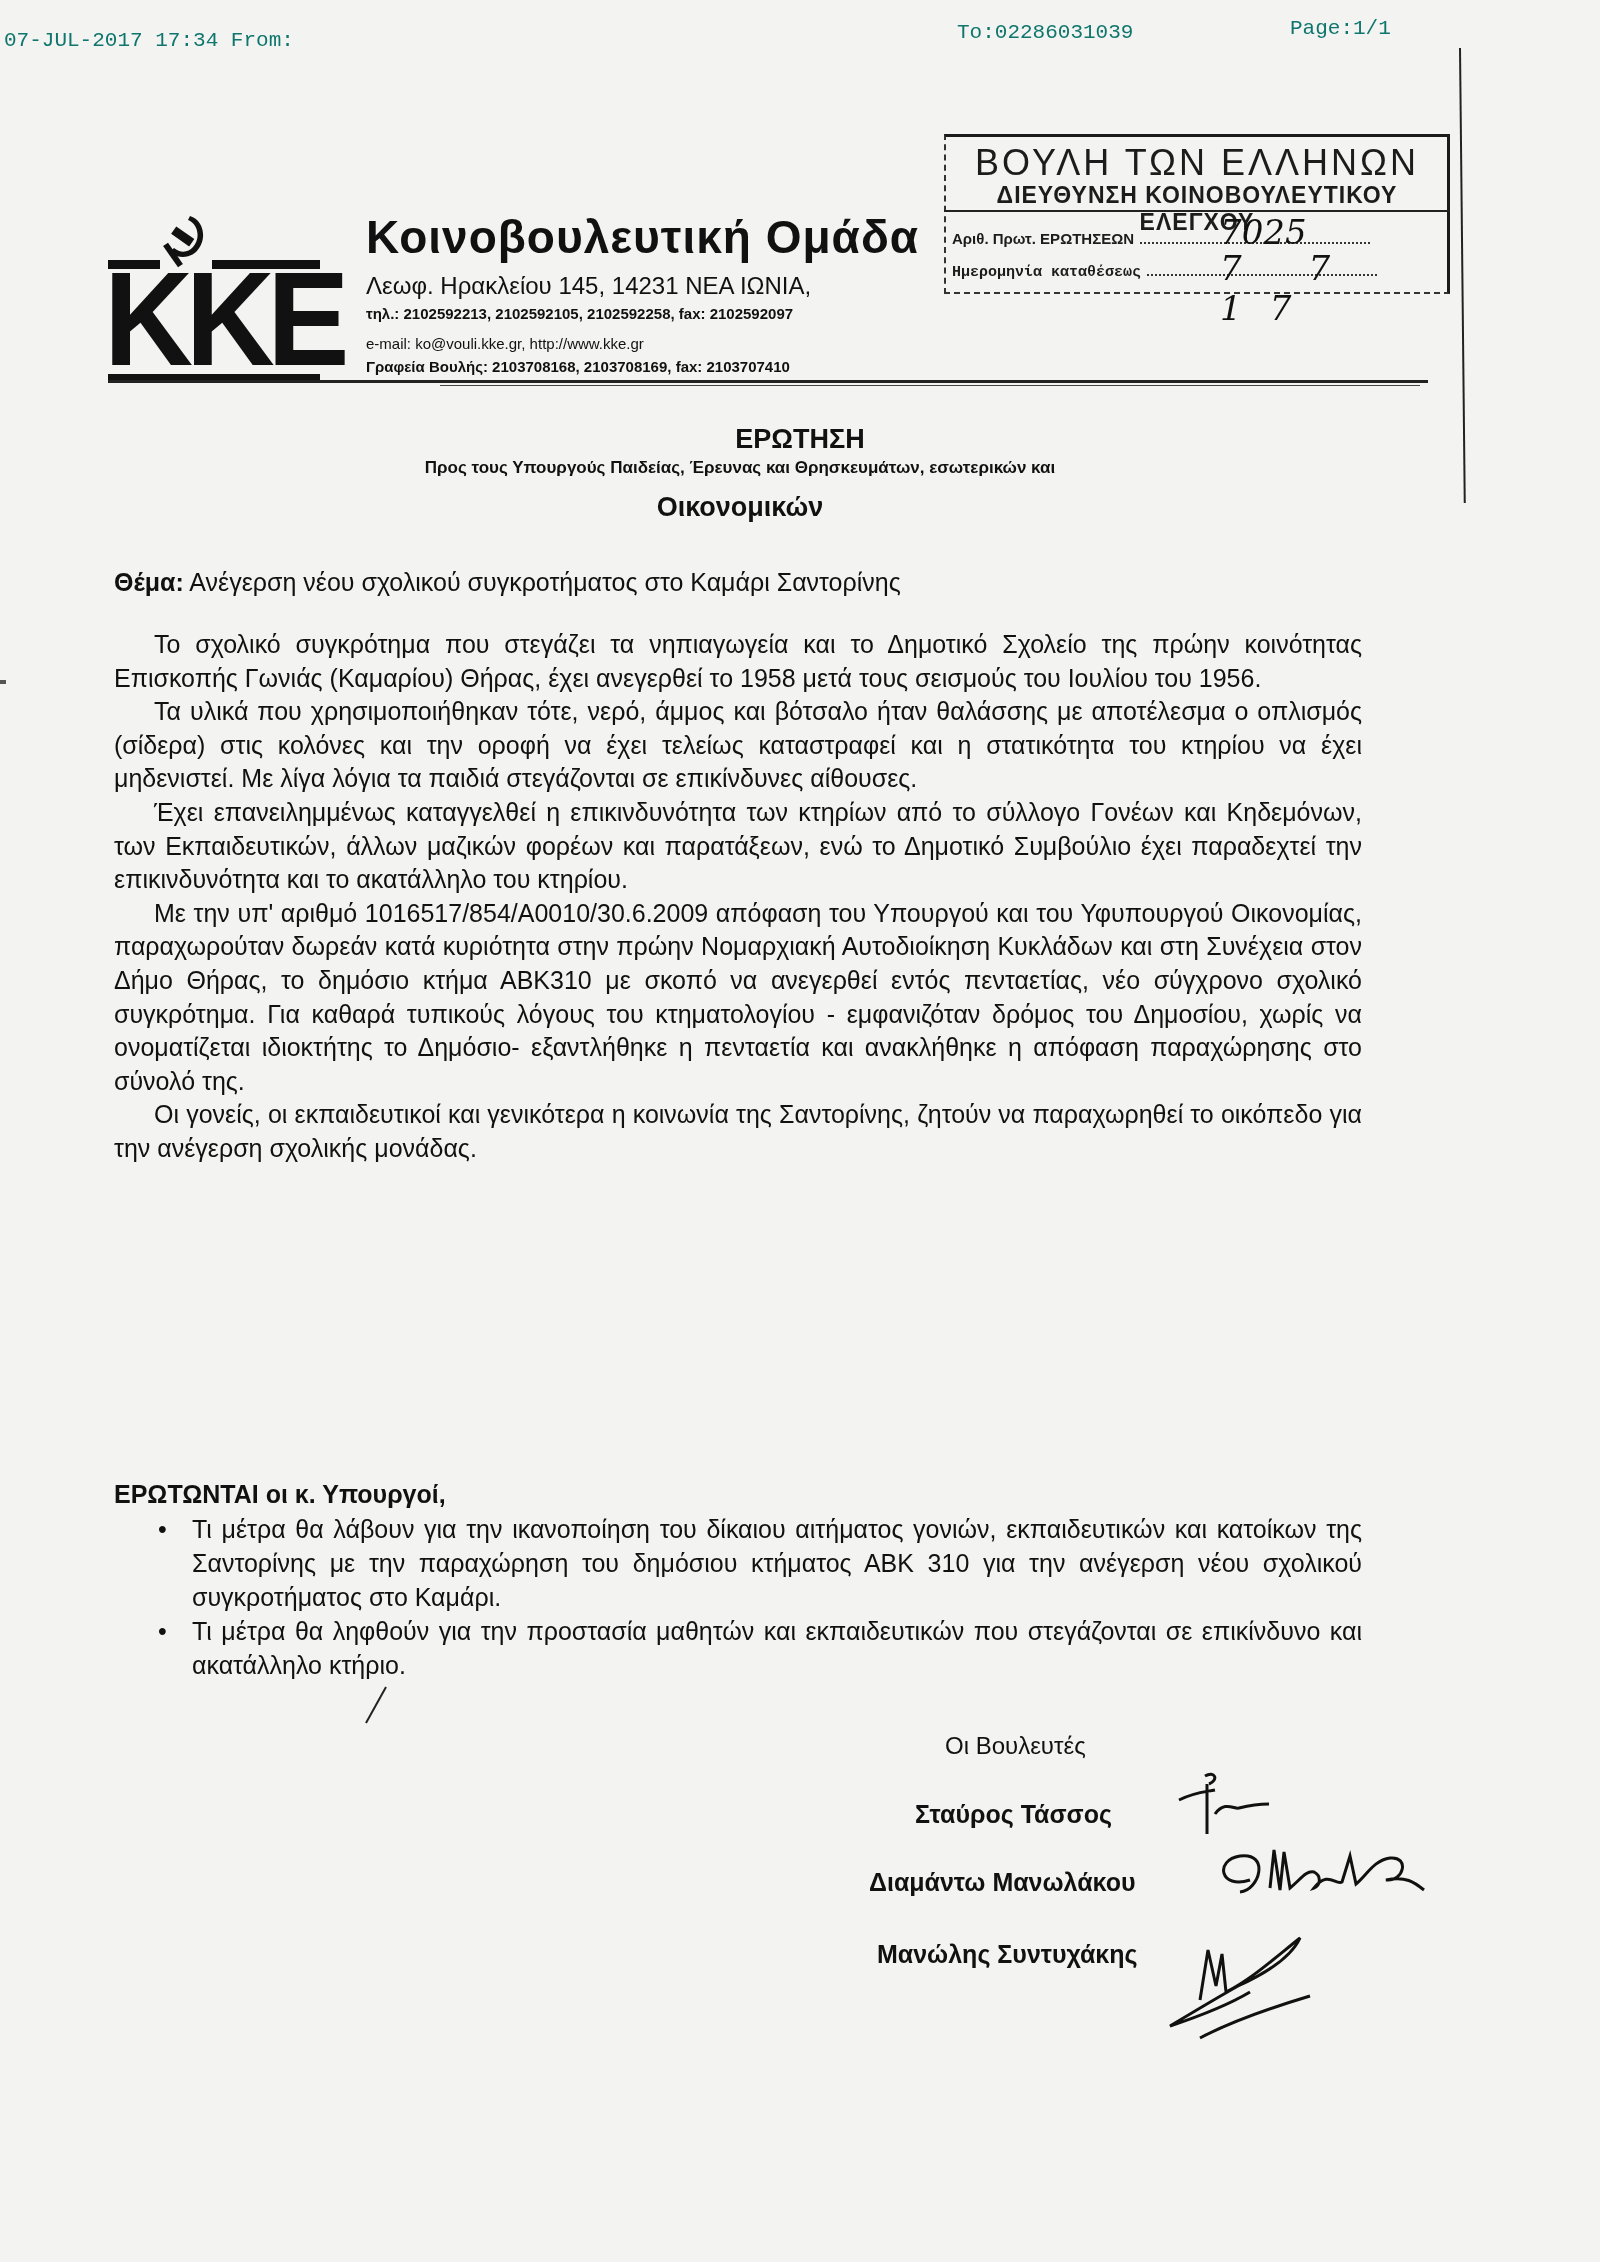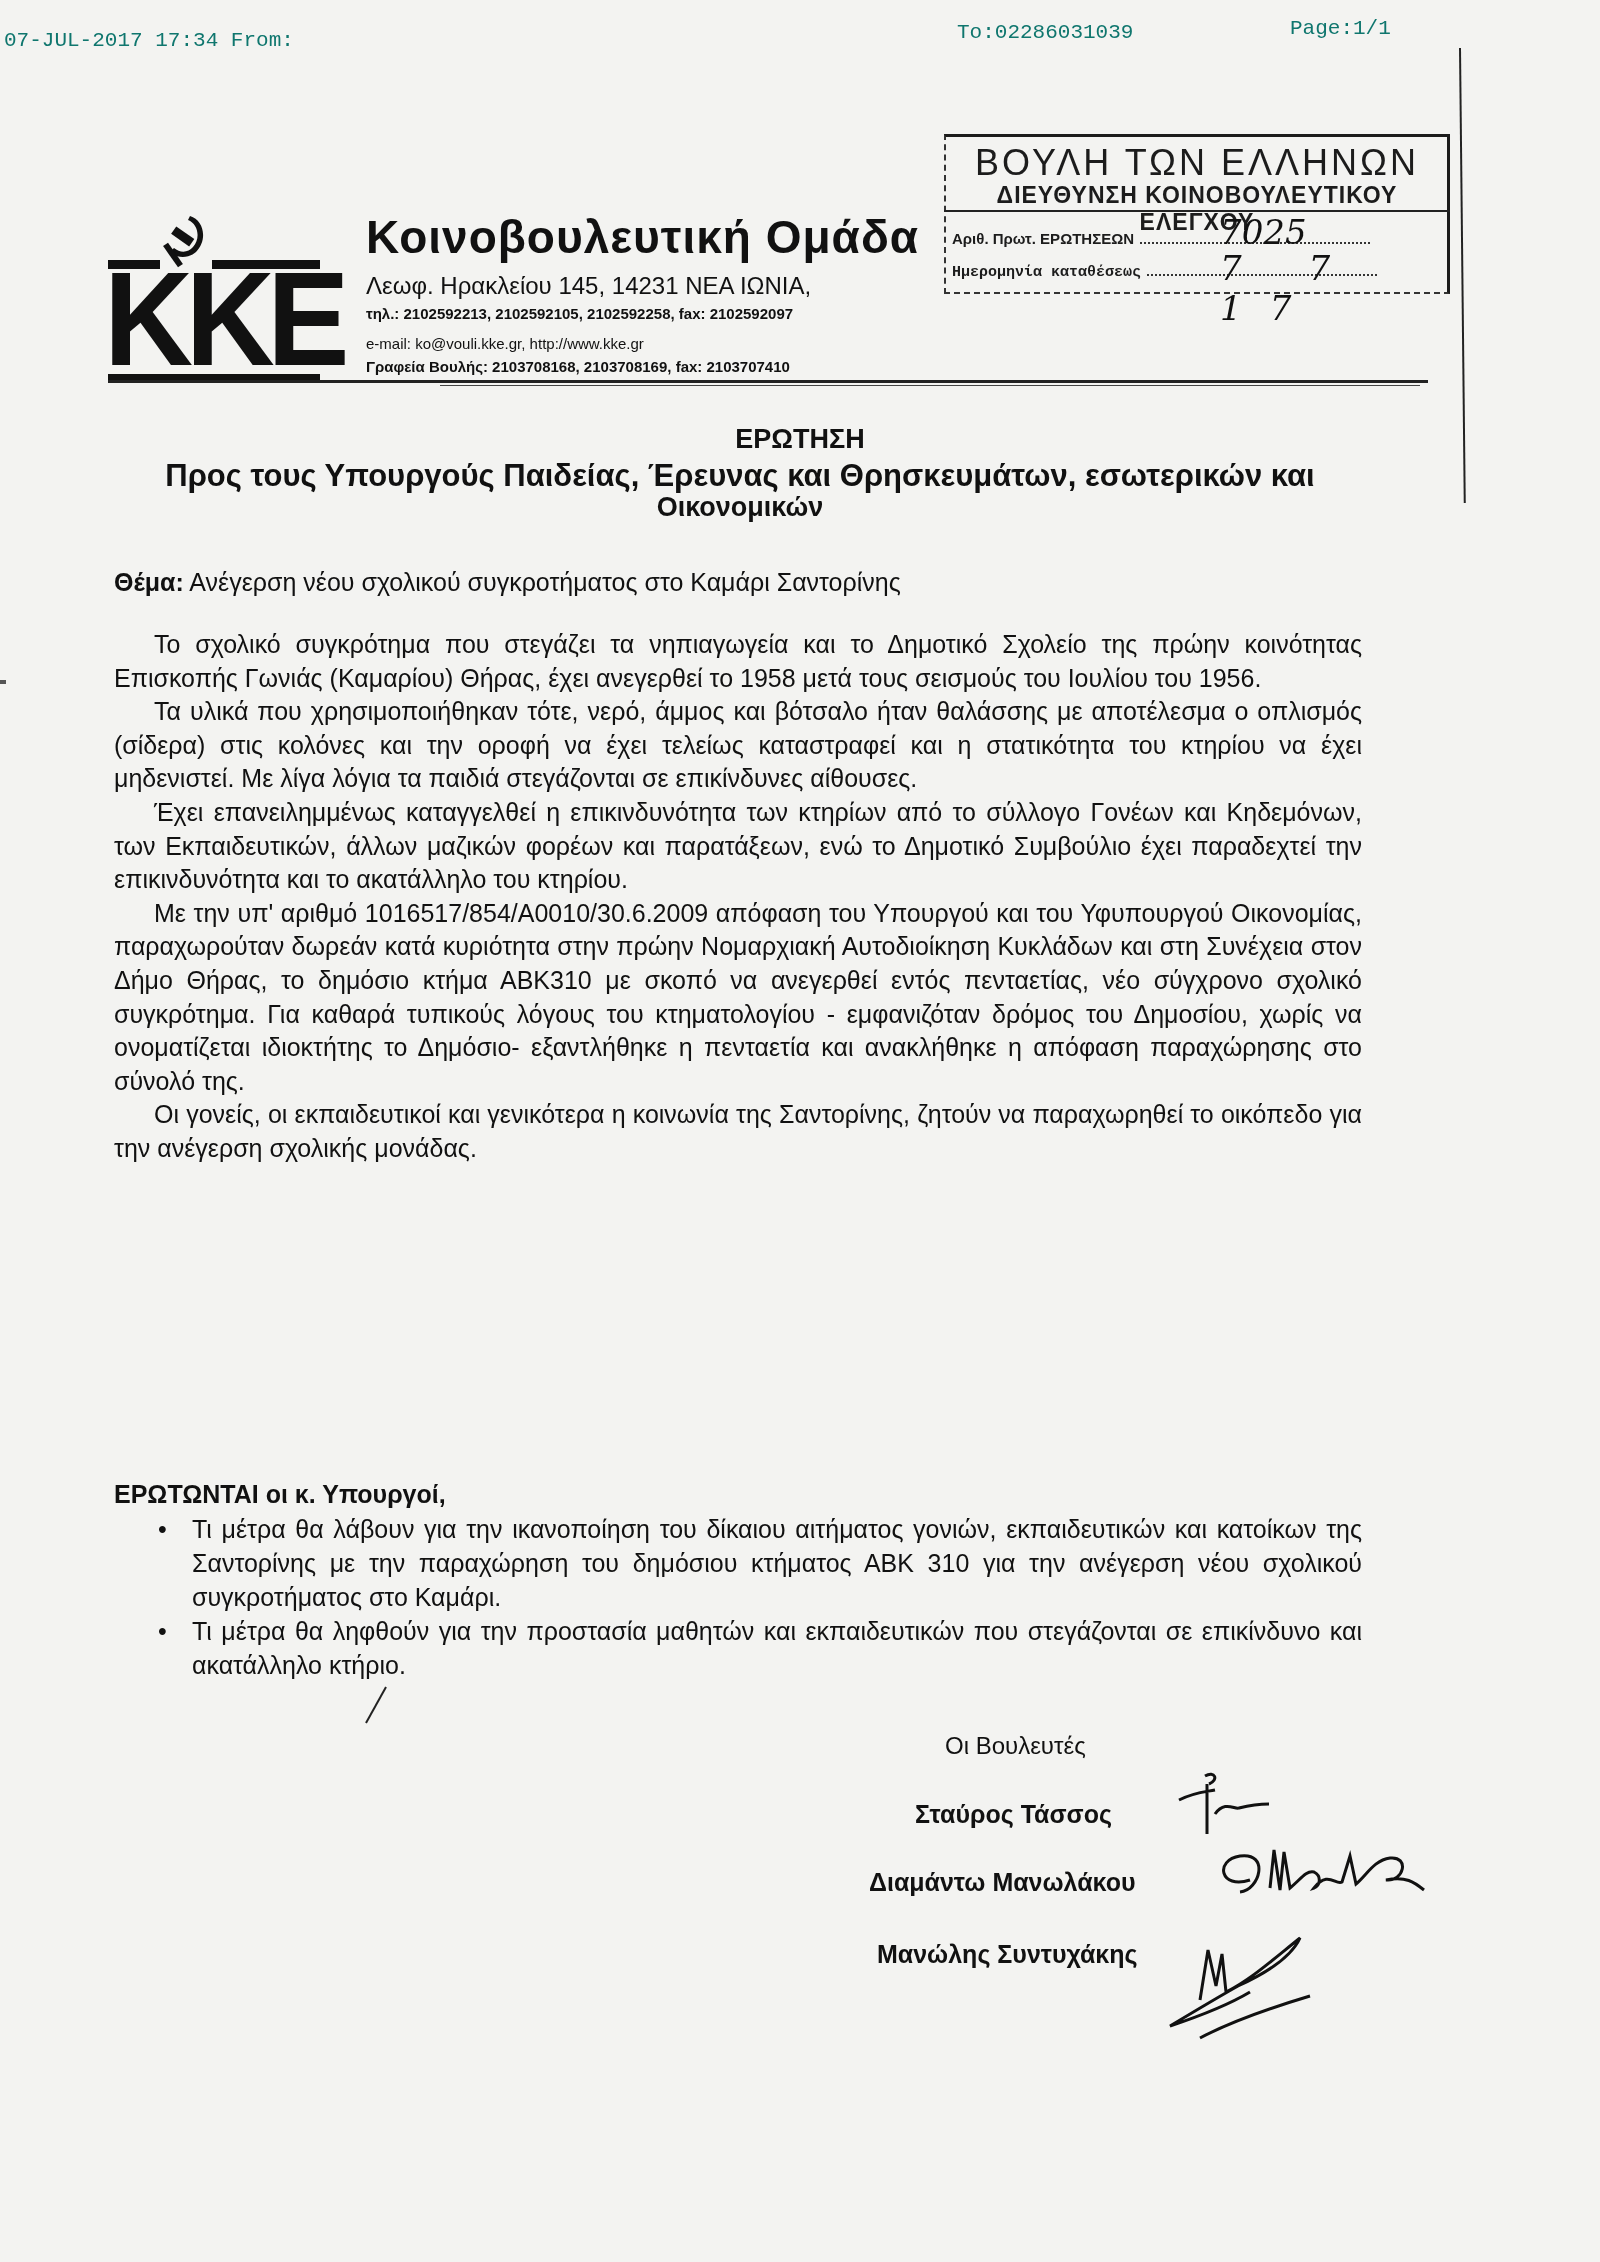--- a/index.html
+++ b/index.html
@@ -58,21 +58,21 @@
     .row-num { top: 96px; }
     .row-date { top: 130px; font-family: Liberation Mono, monospace; }
     .hand { position: absolute; font-family: "DejaVu Serif", serif; font-style: italic; font-size: 34px;
       color: #111; }
     .hand-num { left: 276px; top: 78px; }
     .hand-date { left: 276px; top: 114px; letter-spacing: 28px; }
 
     
     .doc-title { position: absolute; left: 0; width: 1600px; text-align: center; font-weight: bold; }
     .t1 { top: 424px; font-size: 27px; }
-    .t2 { top: 458px; font-size: 31px; left: 140px; width: 1200px; }
+    .t2 { top: 458px; font-size: 17px; left: 140px; width: 1200px; }
     .t3 { top: 492px; font-size: 27px; left: 140px; width: 1200px; }
     .subject { position: absolute; left: 114px; top: 568px; font-size: 25px; }
     .subject b { font-weight: bold; }
 
     .body-text { position: absolute; left: 114px; top: 628px; width: 1248px; font-size: 25px;
       line-height: 33.6px; text-align: justify; }
     .body-text p { text-indent: 40px; }
     .body-text p + p { margin-top: 0; }
 
     .questions-head { position: absolute; left: 114px; top: 1480px; font-size: 25px; font-weight: bold; }

